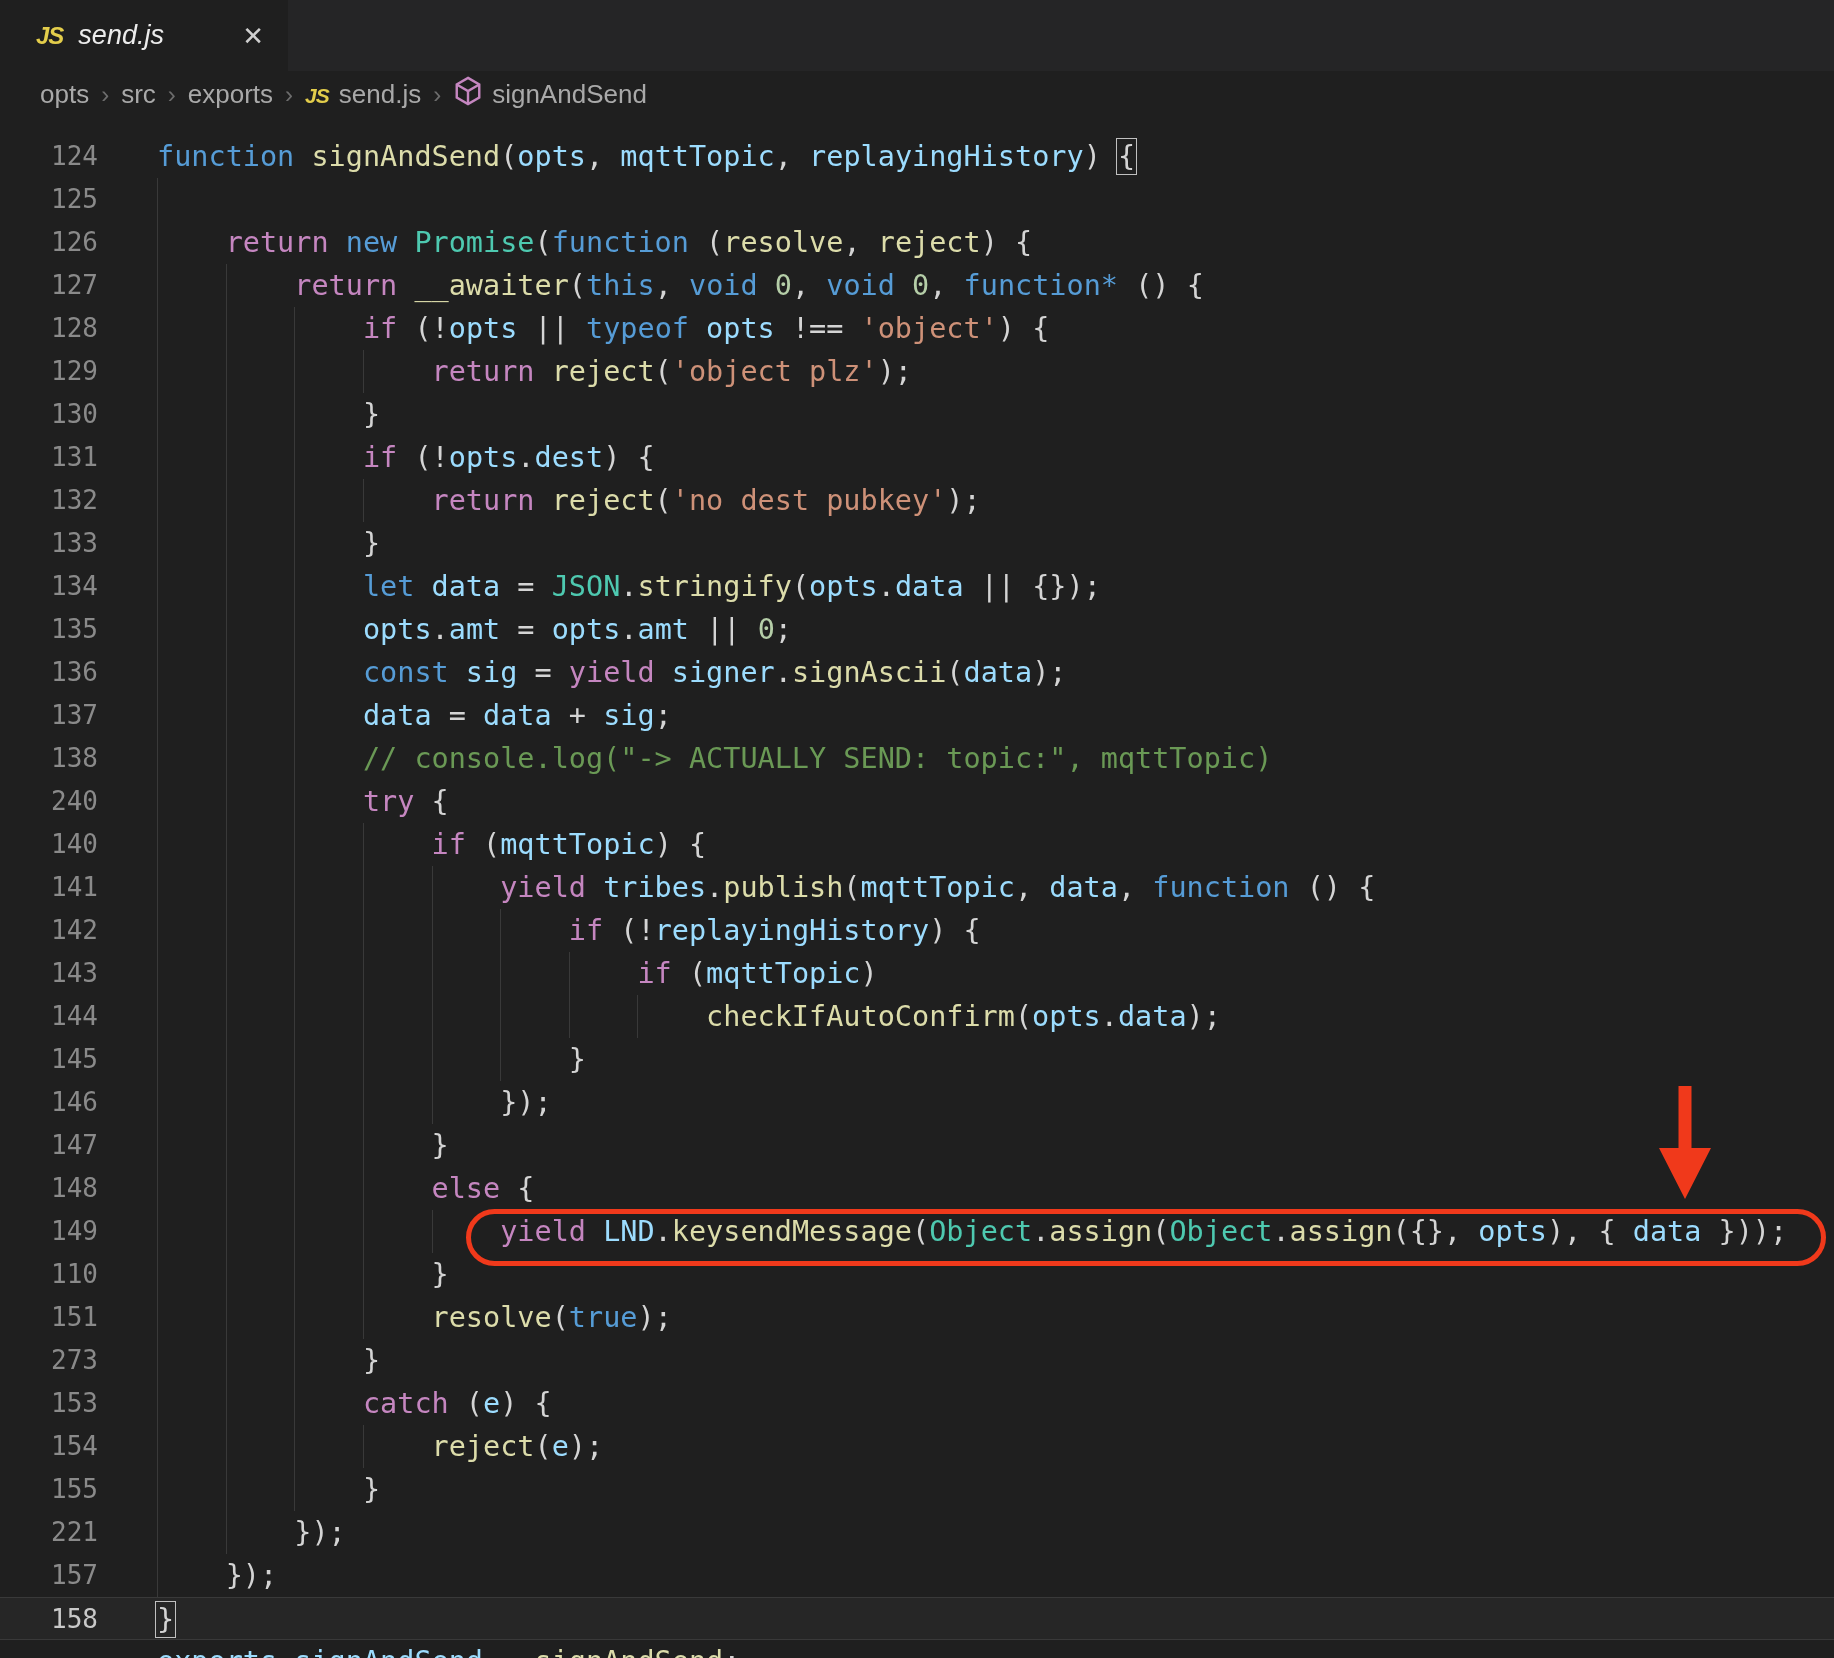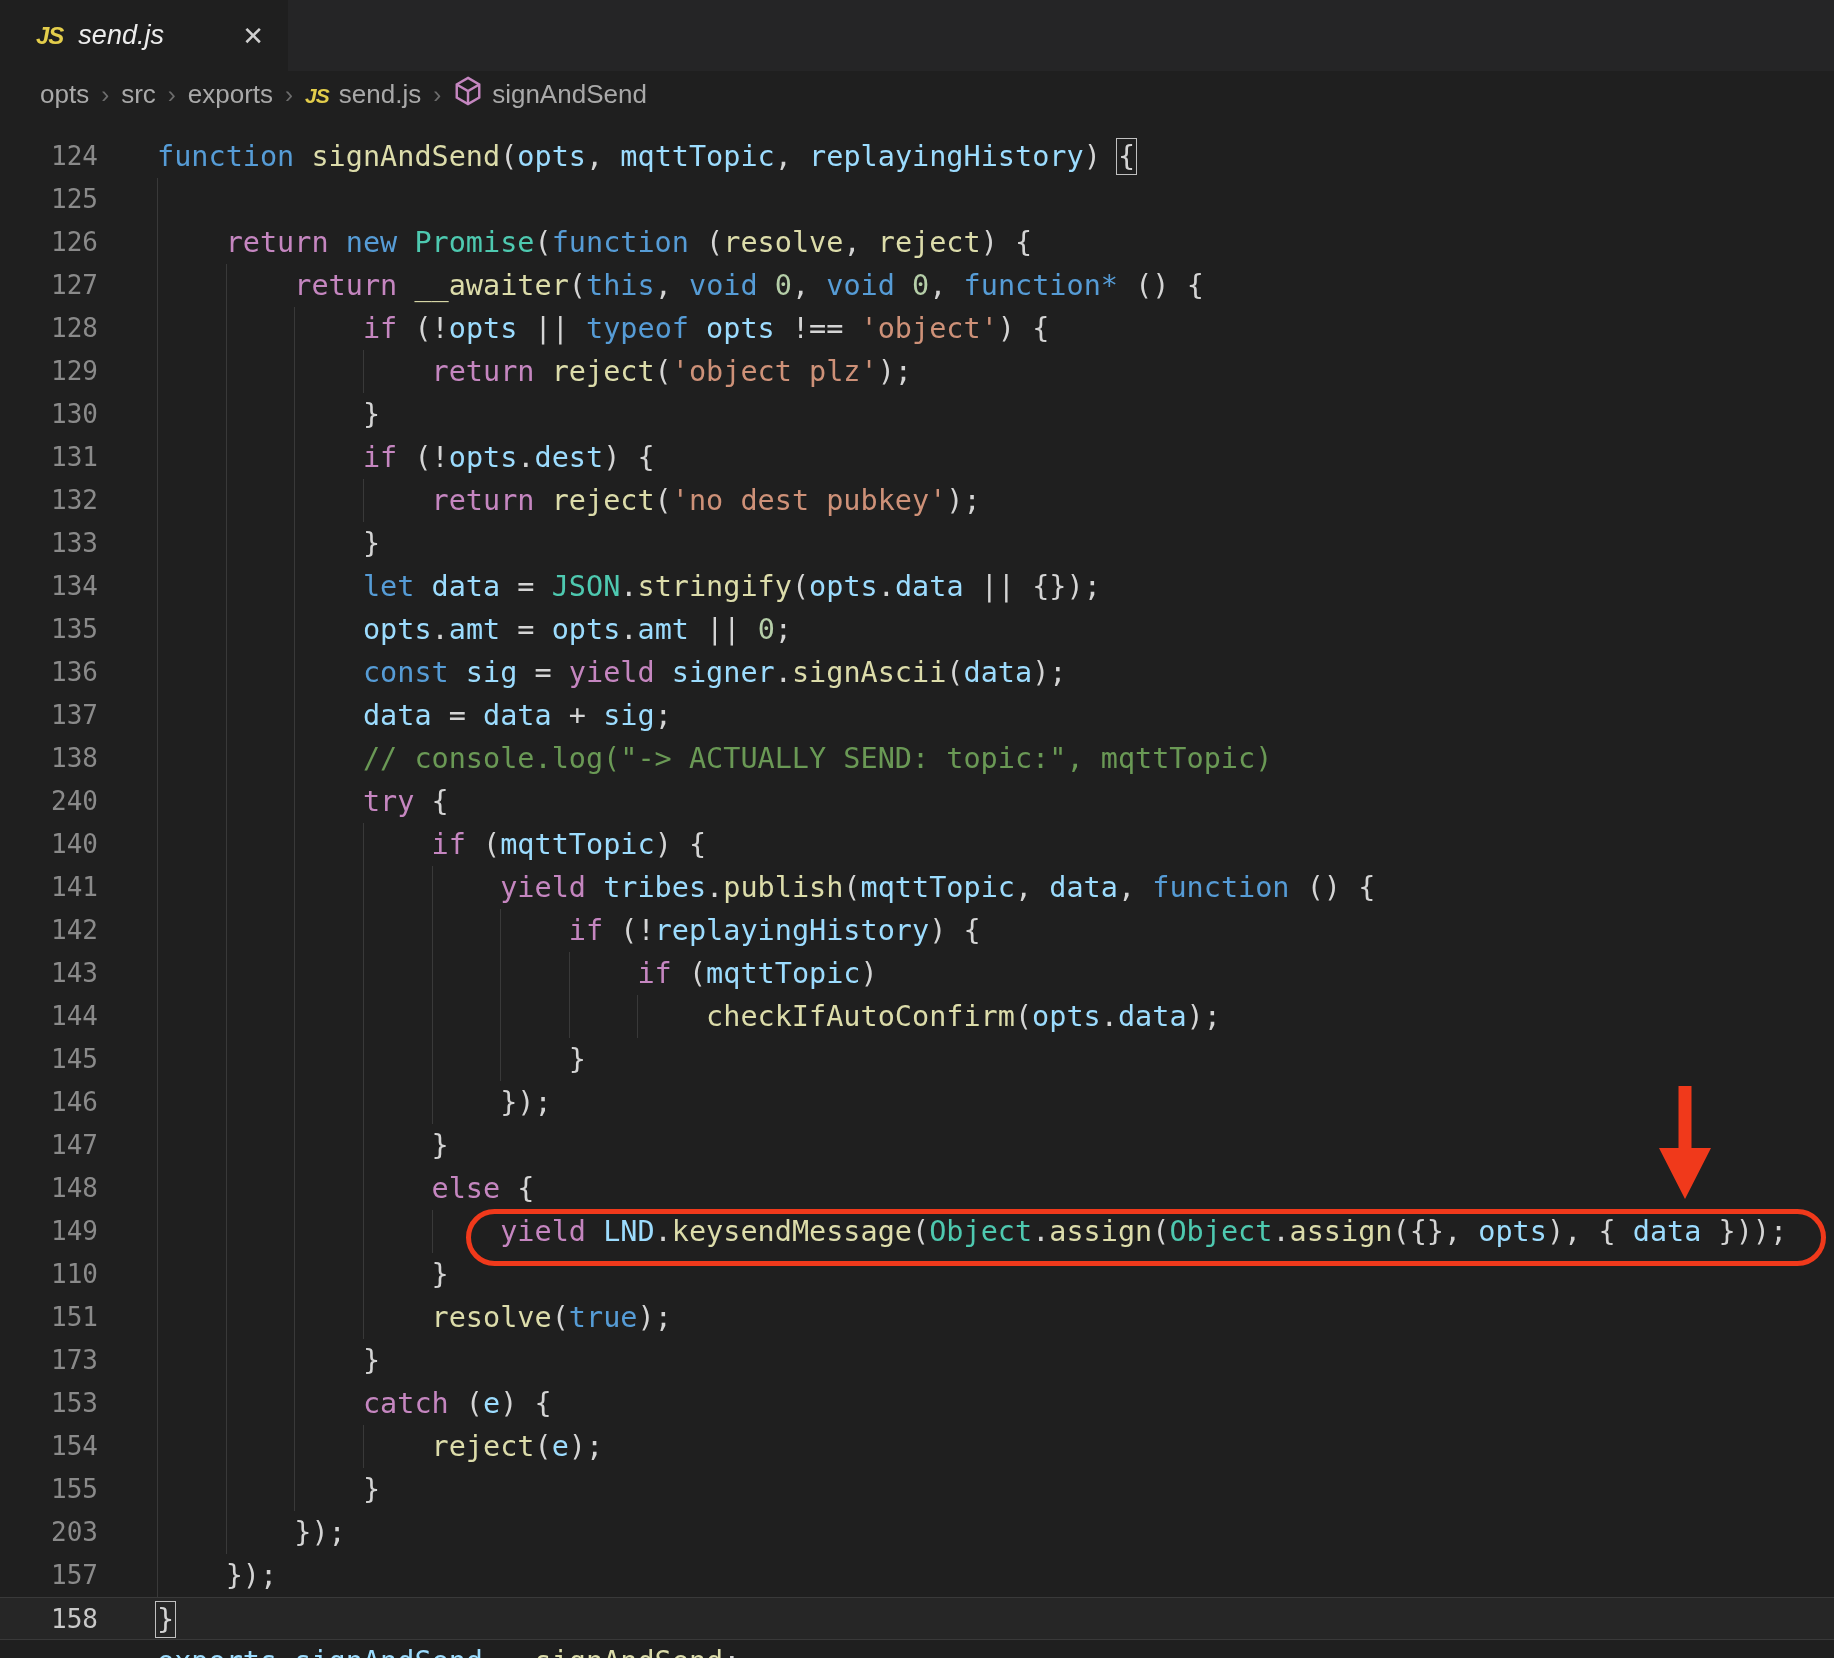--- a/index.html
+++ b/index.html
@@ -111,25 +111,25 @@
     <div class="row" style="top: 791px;"><span class="num">142</span><span class="guide" style="left: 157px;"></span><span class="guide" style="left: 225.64px;"></span><span class="guide" style="left: 294.28px;"></span><span class="guide" style="left: 362.92px;"></span><span class="guide" style="left: 431.56px;"></span><span class="guide" style="left: 500.2px;"></span><span class="code">                        <span style="color: rgb(197, 134, 192);">if</span><span style="color: rgb(212, 212, 212);"> (!</span><span style="color: rgb(156, 220, 254);">replayingHistory</span><span style="color: rgb(212, 212, 212);">) {</span></span></div>
     <div class="row" style="top: 834px;"><span class="num">143</span><span class="guide" style="left: 157px;"></span><span class="guide" style="left: 225.64px;"></span><span class="guide" style="left: 294.28px;"></span><span class="guide" style="left: 362.92px;"></span><span class="guide" style="left: 431.56px;"></span><span class="guide" style="left: 500.2px;"></span><span class="guide" style="left: 568.84px;"></span><span class="code">                            <span style="color: rgb(197, 134, 192);">if</span><span style="color: rgb(212, 212, 212);"> (</span><span style="color: rgb(156, 220, 254);">mqttTopic</span><span style="color: rgb(212, 212, 212);">)</span></span></div>
     <div class="row" style="top: 877px;"><span class="num">144</span><span class="guide" style="left: 157px;"></span><span class="guide" style="left: 225.64px;"></span><span class="guide" style="left: 294.28px;"></span><span class="guide" style="left: 362.92px;"></span><span class="guide" style="left: 431.56px;"></span><span class="guide" style="left: 500.2px;"></span><span class="guide" style="left: 568.84px;"></span><span class="guide" style="left: 637.48px;"></span><span class="code">                                <span style="color: rgb(220, 220, 170);">checkIfAutoConfirm</span><span style="color: rgb(212, 212, 212);">(</span><span style="color: rgb(156, 220, 254);">opts</span><span style="color: rgb(212, 212, 212);">.</span><span style="color: rgb(156, 220, 254);">data</span><span style="color: rgb(212, 212, 212);">);</span></span></div>
     <div class="row" style="top: 920px;"><span class="num">145</span><span class="guide" style="left: 157px;"></span><span class="guide" style="left: 225.64px;"></span><span class="guide" style="left: 294.28px;"></span><span class="guide" style="left: 362.92px;"></span><span class="guide" style="left: 431.56px;"></span><span class="guide" style="left: 500.2px;"></span><span class="code">                        <span style="color: rgb(212, 212, 212);">}</span></span></div>
     <div class="row" style="top: 963px;"><span class="num">146</span><span class="guide" style="left: 157px;"></span><span class="guide" style="left: 225.64px;"></span><span class="guide" style="left: 294.28px;"></span><span class="guide" style="left: 362.92px;"></span><span class="guide" style="left: 431.56px;"></span><span class="code">                    <span style="color: rgb(212, 212, 212);">});</span></span></div>
     <div class="row" style="top: 1006px;"><span class="num">147</span><span class="guide" style="left: 157px;"></span><span class="guide" style="left: 225.64px;"></span><span class="guide" style="left: 294.28px;"></span><span class="guide" style="left: 362.92px;"></span><span class="code">                <span style="color: rgb(212, 212, 212);">}</span></span></div>
     <div class="row" style="top: 1049px;"><span class="num">148</span><span class="guide" style="left: 157px;"></span><span class="guide" style="left: 225.64px;"></span><span class="guide" style="left: 294.28px;"></span><span class="guide" style="left: 362.92px;"></span><span class="code">                <span style="color: rgb(197, 134, 192);">else</span><span style="color: rgb(212, 212, 212);"> {</span></span></div>
     <div class="row" style="top: 1092px;"><span class="num">149</span><span class="guide" style="left: 157px;"></span><span class="guide" style="left: 225.64px;"></span><span class="guide" style="left: 294.28px;"></span><span class="guide" style="left: 362.92px;"></span><span class="guide" style="left: 431.56px;"></span><span class="code">                    <span style="color: rgb(197, 134, 192);">yield </span><span style="color: rgb(156, 220, 254);">LND</span><span style="color: rgb(212, 212, 212);">.</span><span style="color: rgb(220, 220, 170);">keysendMessage</span><span style="color: rgb(212, 212, 212);">(</span><span style="color: rgb(78, 201, 176);">Object</span><span style="color: rgb(212, 212, 212);">.</span><span style="color: rgb(220, 220, 170);">assign</span><span style="color: rgb(212, 212, 212);">(</span><span style="color: rgb(78, 201, 176);">Object</span><span style="color: rgb(212, 212, 212);">.</span><span style="color: rgb(220, 220, 170);">assign</span><span style="color: rgb(212, 212, 212);">({}, </span><span style="color: rgb(156, 220, 254);">opts</span><span style="color: rgb(212, 212, 212);">), { </span><span style="color: rgb(156, 220, 254);">data</span><span style="color: rgb(212, 212, 212);"> }));</span></span></div>
     <div class="row" style="top: 1135px;"><span class="num">110</span><span class="guide" style="left: 157px;"></span><span class="guide" style="left: 225.64px;"></span><span class="guide" style="left: 294.28px;"></span><span class="guide" style="left: 362.92px;"></span><span class="code">                <span style="color: rgb(212, 212, 212);">}</span></span></div>
     <div class="row" style="top: 1178px;"><span class="num">151</span><span class="guide" style="left: 157px;"></span><span class="guide" style="left: 225.64px;"></span><span class="guide" style="left: 294.28px;"></span><span class="guide" style="left: 362.92px;"></span><span class="code">                <span style="color: rgb(220, 220, 170);">resolve</span><span style="color: rgb(212, 212, 212);">(</span><span style="color: rgb(86, 156, 214);">true</span><span style="color: rgb(212, 212, 212);">);</span></span></div>
-    <div class="row" style="top: 1221px;"><span class="num">173</span><span class="guide" style="left: 157px;"></span><span class="guide" style="left: 225.64px;"></span><span class="guide" style="left: 294.28px;"></span><span class="code">            <span style="color: rgb(212, 212, 212);">}</span></span></div>
+    <div class="row" style="top: 1221px;"><span class="num">273</span><span class="guide" style="left: 157px;"></span><span class="guide" style="left: 225.64px;"></span><span class="guide" style="left: 294.28px;"></span><span class="code">            <span style="color: rgb(212, 212, 212);">}</span></span></div>
     <div class="row" style="top: 1264px;"><span class="num">153</span><span class="guide" style="left: 157px;"></span><span class="guide" style="left: 225.64px;"></span><span class="guide" style="left: 294.28px;"></span><span class="code">            <span style="color: rgb(197, 134, 192);">catch</span><span style="color: rgb(212, 212, 212);"> (</span><span style="color: rgb(156, 220, 254);">e</span><span style="color: rgb(212, 212, 212);">) {</span></span></div>
     <div class="row" style="top: 1307px;"><span class="num">154</span><span class="guide" style="left: 157px;"></span><span class="guide" style="left: 225.64px;"></span><span class="guide" style="left: 294.28px;"></span><span class="guide" style="left: 362.92px;"></span><span class="code">                <span style="color: rgb(220, 220, 170);">reject</span><span style="color: rgb(212, 212, 212);">(</span><span style="color: rgb(156, 220, 254);">e</span><span style="color: rgb(212, 212, 212);">);</span></span></div>
     <div class="row" style="top: 1350px;"><span class="num">155</span><span class="guide" style="left: 157px;"></span><span class="guide" style="left: 225.64px;"></span><span class="guide" style="left: 294.28px;"></span><span class="code">            <span style="color: rgb(212, 212, 212);">}</span></span></div>
-    <div class="row" style="top: 1393px;"><span class="num">203</span><span class="guide" style="left: 157px;"></span><span class="guide" style="left: 225.64px;"></span><span class="code">        <span style="color: rgb(212, 212, 212);">});</span></span></div>
+    <div class="row" style="top: 1393px;"><span class="num">221</span><span class="guide" style="left: 157px;"></span><span class="guide" style="left: 225.64px;"></span><span class="code">        <span style="color: rgb(212, 212, 212);">});</span></span></div>
     <div class="row" style="top: 1436px;"><span class="num">157</span><span class="guide" style="left: 157px;"></span><span class="code">    <span style="color: rgb(212, 212, 212);">});</span></span></div>
     <div class="row cur-line" style="top: 1479px;"><span class="num num-cur">158</span><span class="code"><span class="bracket-box" style="color: rgb(212, 212, 212);">}</span></span></div>
     <div class="row" style="top: 1522px;"><span class="code"><span style="color: rgb(156, 220, 254);">exports</span><span style="color: rgb(212, 212, 212);">.</span><span style="color: rgb(156, 220, 254);">signAndSend</span><span style="color: rgb(212, 212, 212);"> = </span><span style="color: rgb(220, 220, 170);">signAndSend</span><span style="color: rgb(212, 212, 212);">;</span></span></div>
   </div>
 
 <div class="oval" style="border-color: rgb(240, 57, 27);"></div>
 <svg class="arrow-svg" width="70" height="120">
   <polygon points="28.5,0 41.5,0 41.5,62 61,62 35,113 9,62 28.5,62" fill="#f0391b"></polygon>
 </svg>
 

